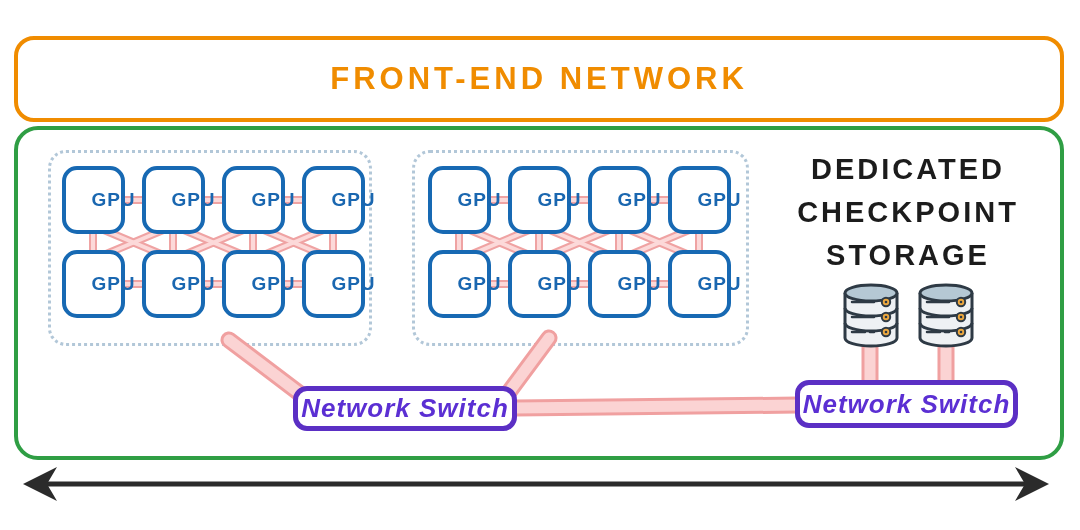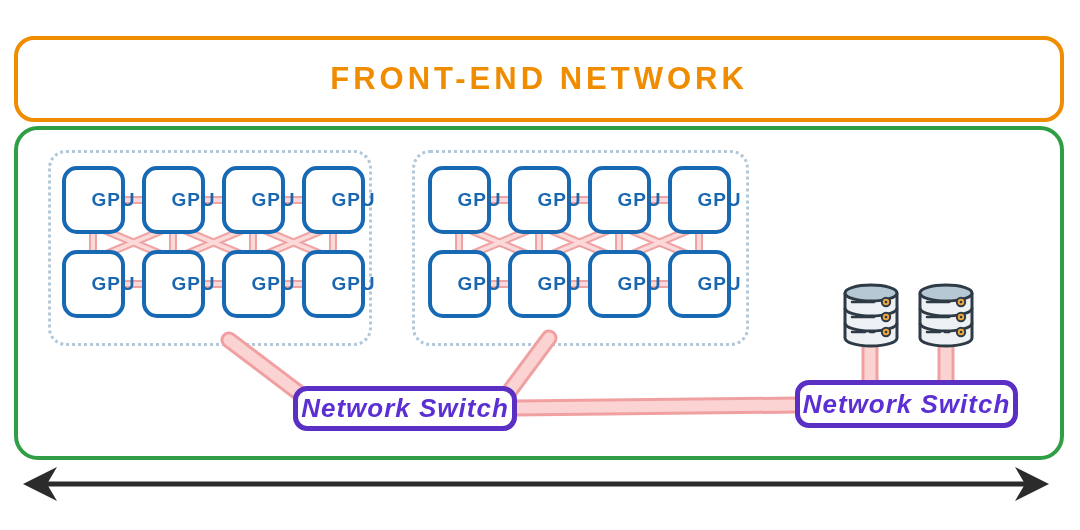--- a/index.html
+++ b/index.html
@@ -160,20 +160,25 @@
   <div class="gpu" style="left:508px;top:250px">
       <span>GPU</span>
     </div>
   <div class="gpu" style="left:588px;top:250px">
       <span>GPU</span>
     </div>
   <div class="gpu" style="left:668px;top:250px">
       <span>GPU</span>
     </div>
 
+  <div class="storage-title">
+    <div>DEDICATED</div>
+    <div>CHECKPOINT</div>
+    <div>STORAGE</div>
+  </div>
 
   <svg width="0" height="0" style="position:absolute">
     <defs>
       <symbol id="db" viewBox="0 0 60 68">
         <path d="M4,11 L4,56 A26,8 0 0 0 56,56 L56,11" fill="#eef1f4" stroke="#2e3a45" stroke-width="3"></path>
         <path d="M4,26 A26,8 0 0 0 56,26" fill="none" stroke="#2e3a45" stroke-width="3"></path>
         <path d="M4,41 A26,8 0 0 0 56,41" fill="none" stroke="#2e3a45" stroke-width="3"></path>
         <ellipse cx="30" cy="11" rx="26" ry="8" fill="#b5c8d4" stroke="#2e3a45" stroke-width="3"></ellipse>
         <line x1="11" y1="20" x2="33" y2="20" stroke="#2e3a45" stroke-width="2.5" stroke-linecap="round"></line>
         <line x1="11" y1="35" x2="33" y2="35" stroke="#2e3a45" stroke-width="2.5" stroke-linecap="round"></line>

